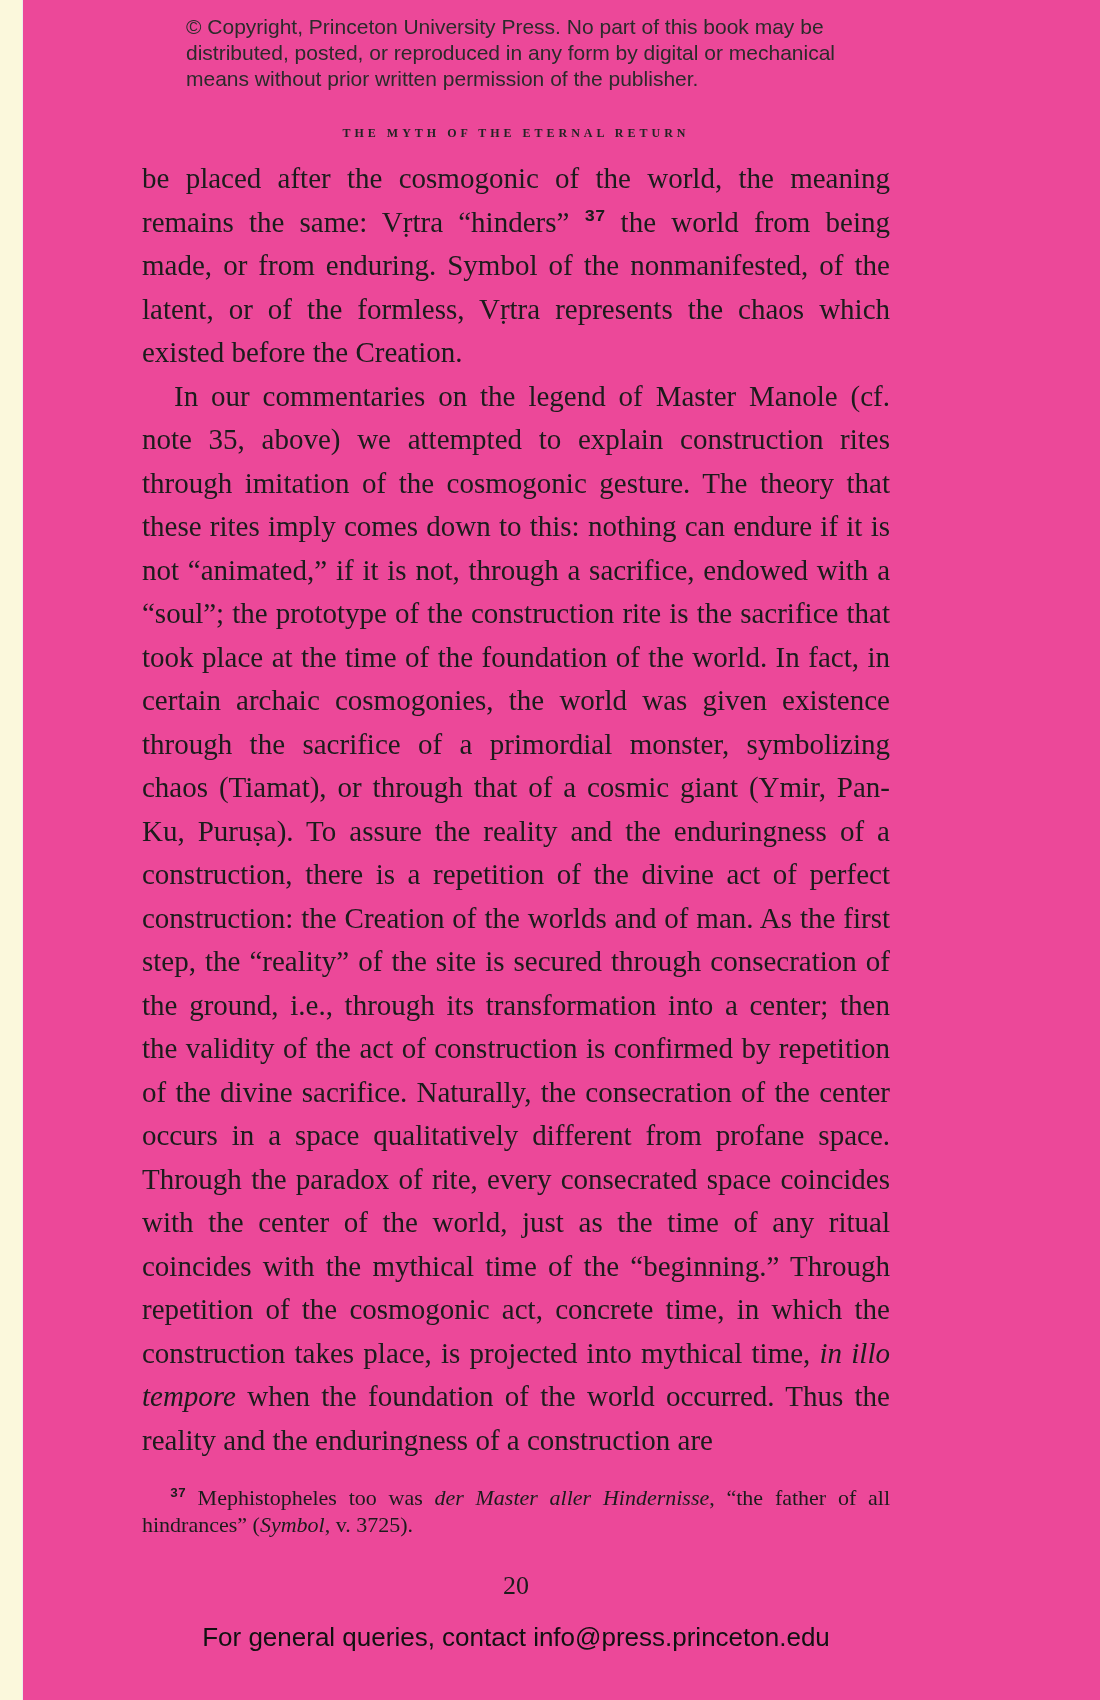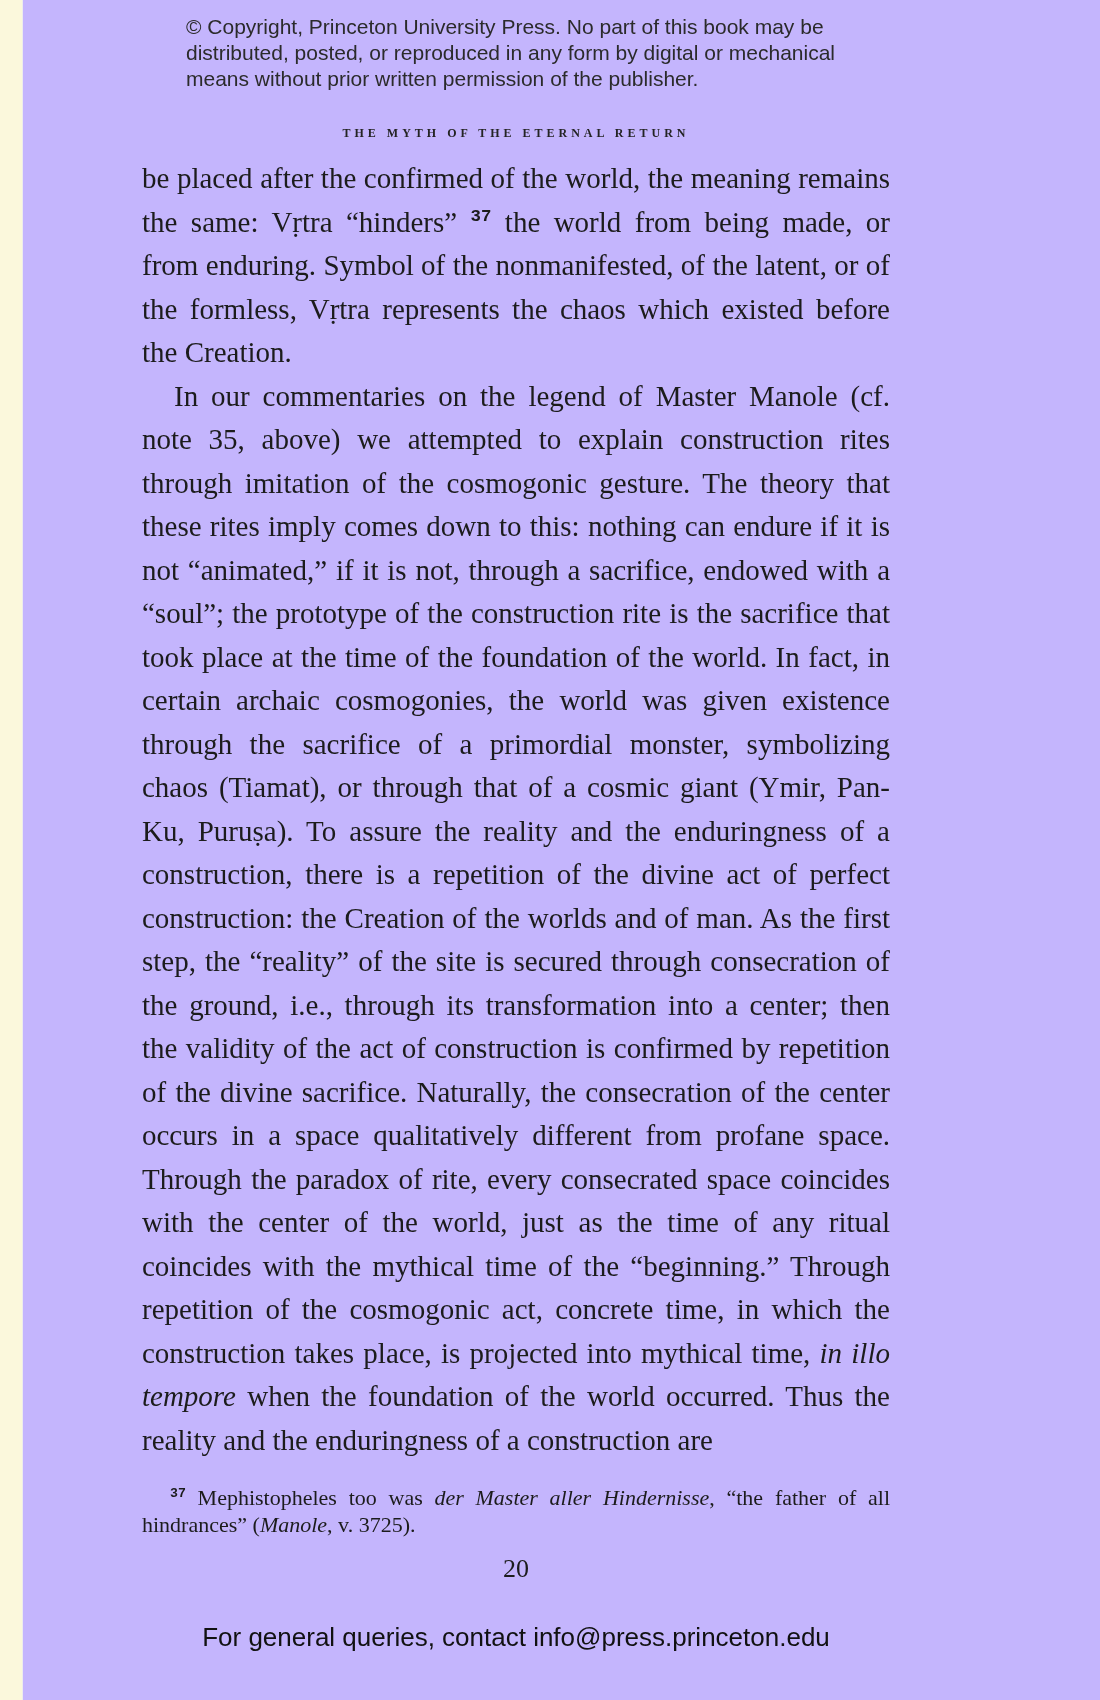--- a/index.html
+++ b/index.html
@@ -2,21 +2,21 @@
 <html><head>
 <meta charset="utf-8">
 <style>
   html, body { margin: 0; padding: 0; }
   body { background: #ffffff; }
 
   .sheet {
     position: relative;
     width: 1100px;
     height: 1700px;
-    background: #c4b5fd;
+    background: #ec4899;
     overflow: hidden;
     font-family: "Liberation Serif", "DejaVu Serif", serif;
     color: #1c1c1c;
   }
 
   .edge-strip {
     position: absolute;
     left: 0; top: 0;
     width: 22px; height: 100%;
     background: #fbf8dc;
@@ -74,21 +74,21 @@
   .footnote {
     margin-top: 22px;
     font-size: 22px;
     line-height: 27px;
     text-align: justify;
     text-indent: 28px;
     color: #1c1c1c;
   }
 
   .page-number {
-    margin-top: 16px;
+    margin-top: 33px;
     text-align: center;
     font-size: 26px;
     color: #1c1c1c;
     font-family: Liberation Serif, serif;
   }
 
   .footer-contact {
     position: absolute;
     left: 142px;
     top: 1622px;
@@ -107,25 +107,25 @@
   <div class="edge-strip"></div>
 
   <div class="copyright">© Copyright, Princeton University Press. No part of this book may be
 distributed, posted, or reproduced in any form by digital or mechanical
 means without prior written permission of the publisher.</div>
 
   <div class="column">
 
     <div class="running-head">THE MYTH OF THE ETERNAL RETURN</div>
 
-    <p class="body-text"><span>be placed after the confirmed of the world, the meaning remains the same: Vṛtra “hinders” </span><sup class="fn-ref">37</sup><span> the world from being made, or from enduring. Symbol of the nonmanifested, of the latent, or of the formless, Vṛtra represents the chaos which existed before the Creation.</span></p>
+    <p class="body-text"><span>be placed after the cosmogonic of the world, the meaning remains the same: Vṛtra “hinders” </span><sup class="fn-ref">37</sup><span> the world from being made, or from enduring. Symbol of the nonmanifested, of the latent, or of the formless, Vṛtra represents the chaos which existed before the Creation.</span></p>
 
     <p class="body-text indent"><span>In our commentaries on the legend of Master Manole (cf. note 35, above) we attempted to explain construction rites through imitation of the cosmogonic gesture. The theory that these rites imply comes down to this: nothing can endure if it is not “animated,” if it is not, through a sacrifice, endowed with a “soul”; the prototype of the construction rite is the sacrifice that took place at the time of the foundation of the world. In fact, in certain archaic cosmogonies, the world was given existence through the sacrifice of a primordial monster, symbolizing chaos (Tiamat), or through that of a cosmic giant (Ymir, Pan-Ku, Puruṣa). To assure the reality and the enduringness of a construction, there is a repetition of the divine act of perfect construction: the Creation of the worlds and of man. As the first step, the “reality” of the site is secured through consecration of the ground, i.e., through its transformation into a center; then the validity of the act of construction is confirmed by repetition of the divine sacrifice. Naturally, the consecration of the center occurs in a space qualitatively different from profane space. Through the paradox of rite, every consecrated space coincides with the center of the world, just as the time of any ritual coincides with the mythical time of the “beginning.” Through repetition of the cosmogonic act, concrete time, in which the construction takes place, is projected into mythical time, </span><span class="italic">in illo tempore</span><span> when the foundation of the world occurred. Thus the reality and the enduringness of a construction are</span></p>
 
-    <div class="footnote"><sup class="fn-ref">37</sup><span> Mephistopheles too was </span><span class="italic">der Master aller Hindernisse</span><span>, “the father of all hindrances” (</span><span class="italic">Manole</span><span>, v. 3725).</span></div>
+    <div class="footnote"><sup class="fn-ref">37</sup><span> Mephistopheles too was </span><span class="italic">der Master aller Hindernisse</span><span>, “the father of all hindrances” (</span><span class="italic">Symbol</span><span>, v. 3725).</span></div>
 
     <div class="page-number">20</div>
 
   </div>
 
   <div class="footer-contact">For general queries, contact info@press.princeton.edu</div>
 
 </div>
 
 </body></html>

